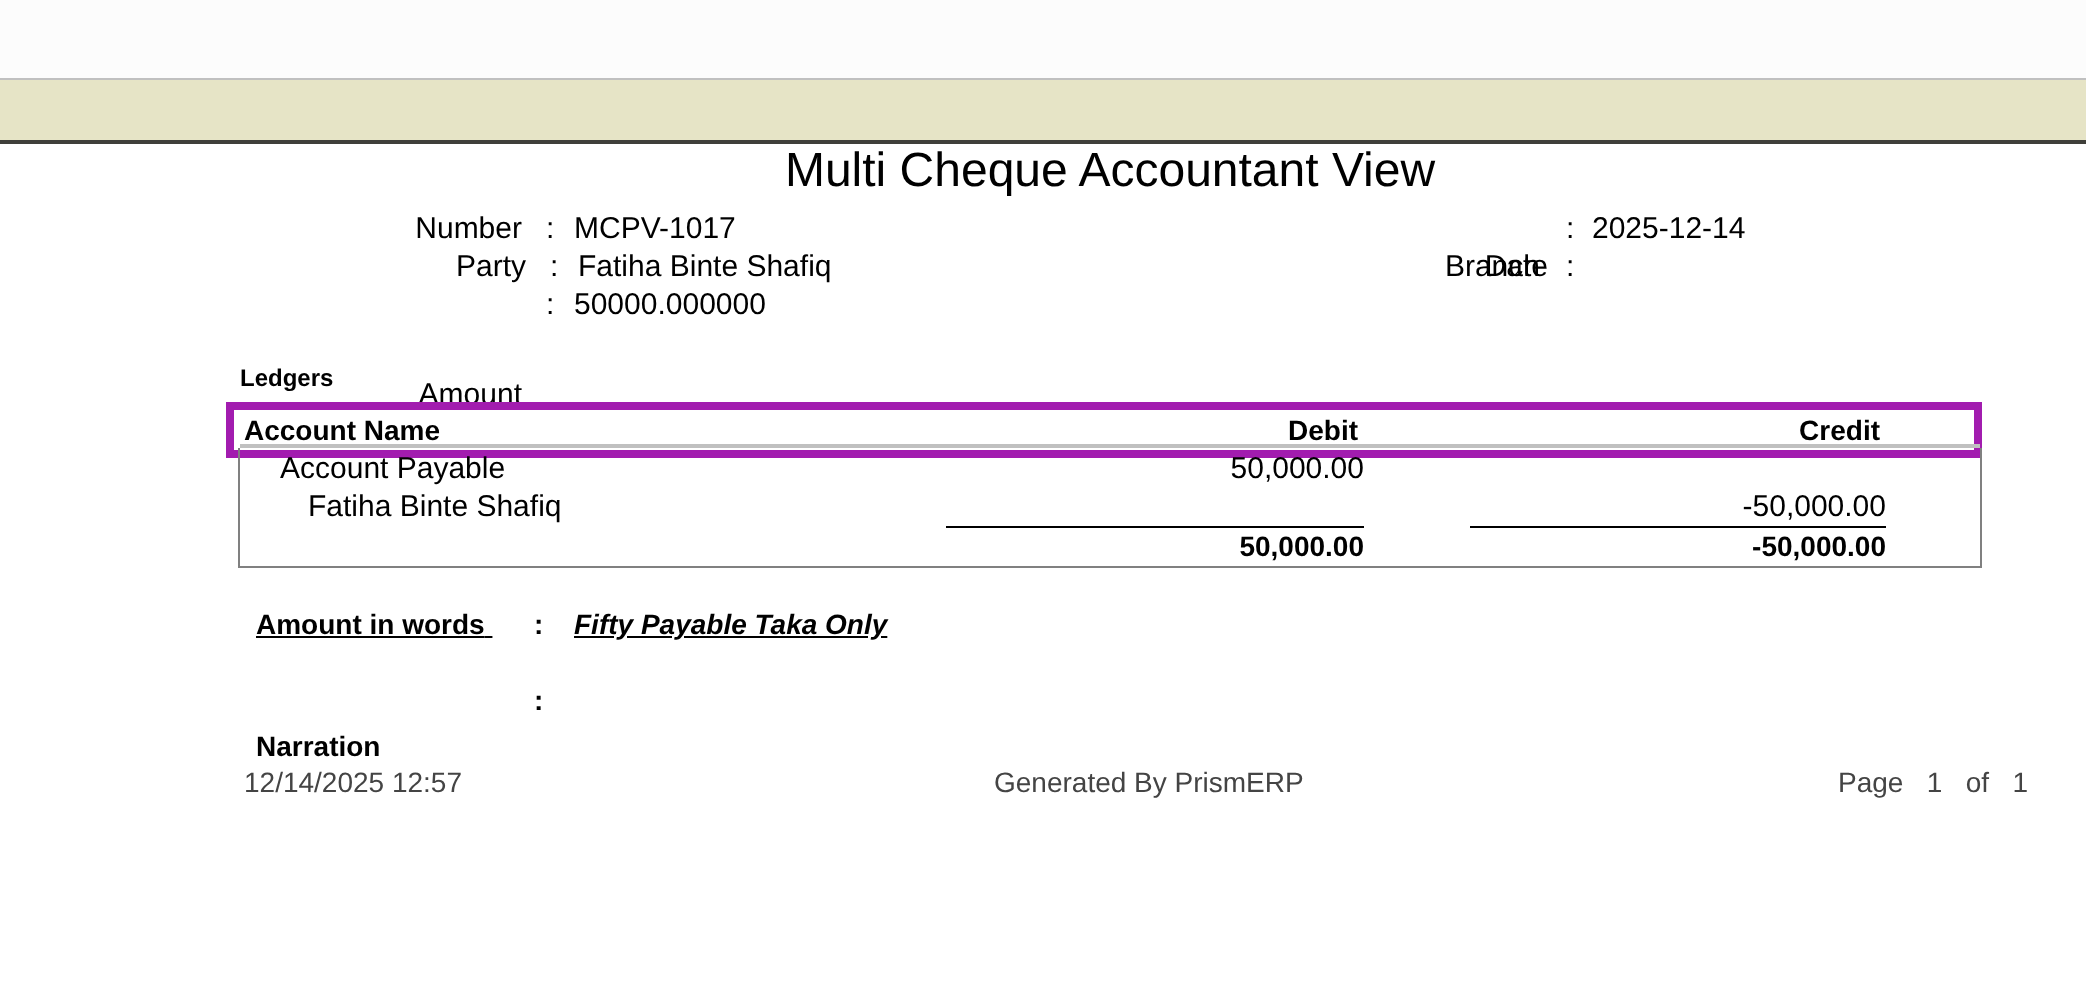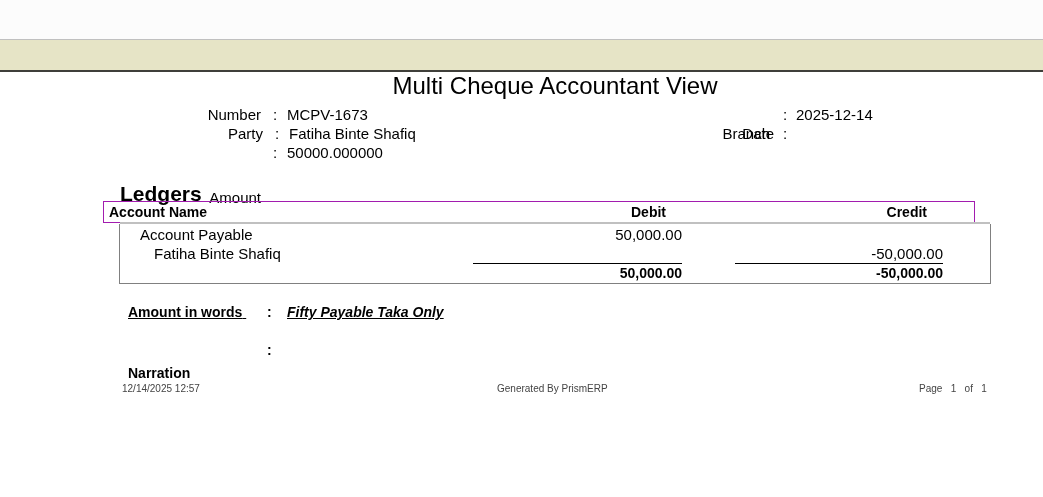--- a/index.html
+++ b/index.html
@@ -5,42 +5,42 @@
   html, body { margin:0; padding:0; }
   body { width:1043px; height:497px; background:#ffffff; position:relative; overflow:hidden;
          font-family:"Liberation Sans", sans-serif; color:#000; }
   .topbar { position:absolute; left:0; top:0; width:1043px; height:39px; background:#fcfcfc; border-bottom:1px solid #c0c0c0; }
   .toolbar { position:absolute; left:0; top:40px; width:1043px; height:30px; background:#e6e4c6; border-bottom:2px solid #3f3f3a; }
   .title { position:absolute; left:0; top:72px; width:1110px; text-align:center; font-size:24px; }
   .field { position:absolute; font-size:15px; height:18px; line-height:18px; }
   .lbl { position:absolute; text-align:right; }
   .colon { position:absolute; }
   .val { position:absolute; white-space:nowrap; }
-  .section { position:absolute; left:120px; top:182px; font-size:21px; font-weight:bold; }
-  .thead { position:absolute; left:103px; top:201px; width:870px; height:20px; border:1px solid #a21caf; font-size:14px; font-weight:bold; }
+  .section { position:absolute; left:120px; top:182px; font-size:12px; font-weight:bold; }
+  .thead { position:absolute; left:113px; top:201px; width:870px; height:20px; border:4px solid #a21caf; font-size:14px; font-weight:bold; }
   .sep { position:absolute; left:120px; top:222px; width:870px; height:2px; background:#c0c0c0; }
   .tbody { position:absolute; left:119px; top:224px; width:870px; height:59px; border:1px solid #808080; border-top:none; font-size:15px; }
   .cell { position:absolute; white-space:nowrap; }
   .r { text-align:right; }
   .line { position:absolute; height:1px; background:#000; }
   .words { position:absolute; font-size:14px; font-weight:bold; }
-  .footer { position:absolute; top:383px; font-size:10px; color:#444; }
+  .footer { position:absolute; top:383px; font-size:14px; color:#444; }
 </style>
 </head>
 <body>
 
 <div class="topbar"></div>
 <div class="toolbar"></div>
 
 <div class="title">Multi Cheque Accountant View</div>
 
 <div class="field" style="left:0;top:106px;width:600px;">
   <span class="lbl" style="left:160px;width:101px;">Number</span>
   <span class="colon" style="left:273px;">:</span>
-  <span class="val" style="left:287px;">MCPV-1673</span>
+  <span class="val" style="left:287px;">MCPV-1017</span>
 </div>
 <div class="field" style="left:2px;top:125px;width:600px;">
   <span class="lbl" style="left:160px;width:101px;">Party</span>
   <span class="colon" style="left:273px;">:</span>
   <span class="val" style="left:287px;">Fatiha Binte Shafiq</span>
 </div>
 <div class="field" style="left:0;top:144px;width:600px;">
   <span class="lbl" style="left:160px;width:101px;margin-top:45px;">Amount</span>
   <span class="colon" style="left:273px;">:</span>
   <span class="val" style="left:287px;">50000.000000</span>

